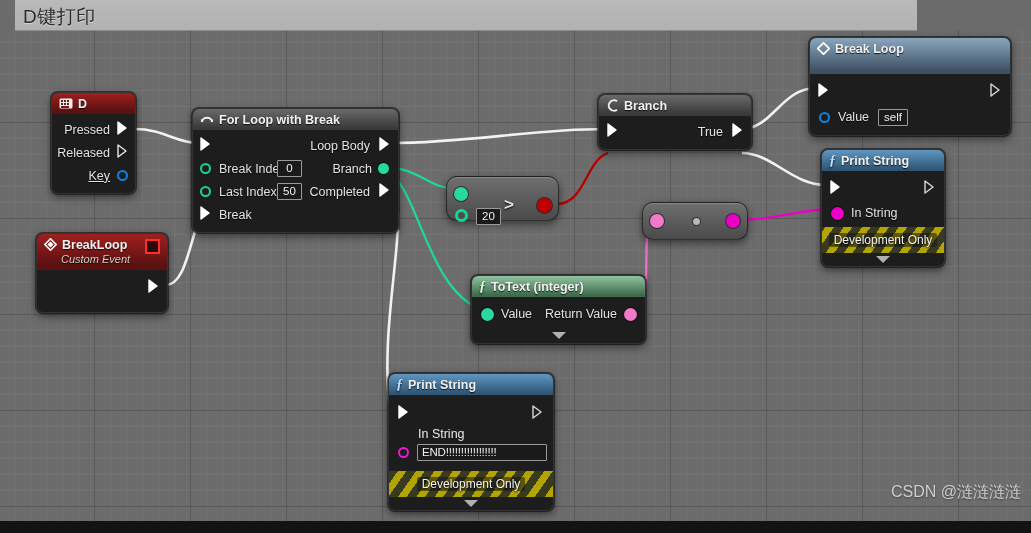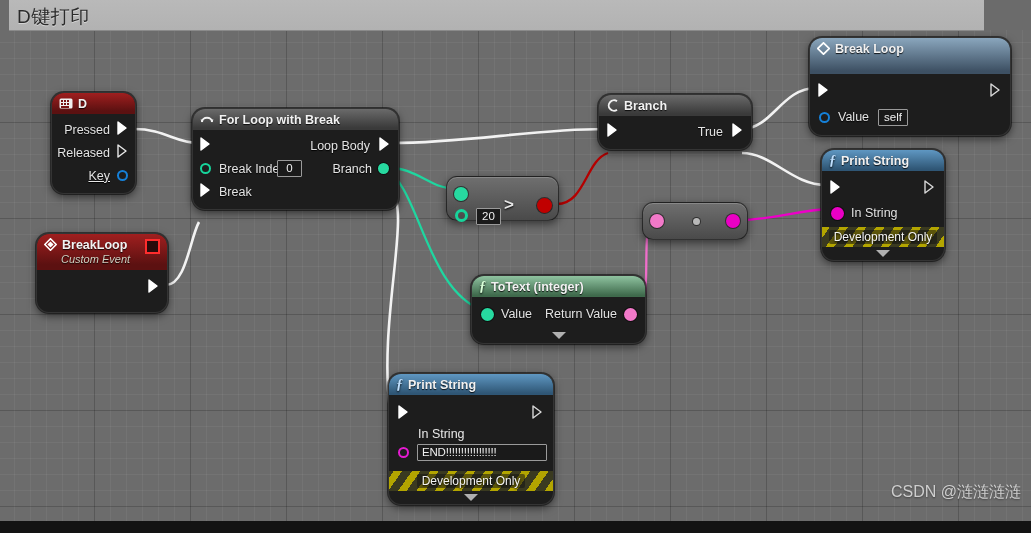--- a/index.html
+++ b/index.html
@@ -9,21 +9,21 @@
   }
   #app{
     position:relative;
     width:1031px;height:533px;
     overflow:hidden;
     background:#6b6b6b;
   }
 
   
   #titlebar{
-    position:absolute;left:9px;top:0;width:975px;height:30px;
+    position:absolute;left:15px;top:0;width:902px;height:30px;
     background:linear-gradient(#b9b9b9,#b2b2b2);
     border-bottom:1px solid #8a8a8a;
     z-index:60;
   }
   #titlebar .title{
     position:absolute;left:8px;top:4px;
     font-size:19px;color:#2b2b2b;
     text-shadow:0 1px 0 rgba(255,255,255,.45);
     letter-spacing:.5px;
   }
@@ -47,21 +47,21 @@
   }
   #bottombar{
     position:absolute;left:0;top:521px;width:1031px;height:12px;
     background:#131313;z-index:55;
   }
   #wires{position:absolute;left:0;top:0;width:1031px;height:491px;pointer-events:none;}
 
   
   .node{
     position:absolute;
-    border-radius:13px;
+    border-radius:7px;
     background:#1d1d1d;
     box-shadow:0 3px 9px rgba(0,0,0,.55), 0 0 0 1px rgba(0,0,0,.5);
     color:#e8e8e8;
     font-size:12.5px;
     overflow:hidden;
     border:1px solid rgba(255,255,255,.10);
   }
   .node .hdr{
     position:relative;
     height:21px;
@@ -119,21 +119,21 @@
     padding:0px 5px;
     min-width:13px;
     text-align:center;
     line-height:15px;
     border-radius:1px;
   }
   .valbox.wide{text-align:left;min-width:120px;padding:0 4px;letter-spacing:-0.2px;}
 
   
   .devonly{
-    position:relative;height:20px;margin-top:2px;
+    position:relative;height:26px;margin-top:2px;
     background:repeating-linear-gradient(
       -55deg,
       #b3a500 0px,#b3a500 7px,
       #3a3a20 7px,#3a3a20 15px);
     display:flex;align-items:center;justify-content:center;
   }
   .devonly span{
     font-size:12px;color:#f3f3f3;text-shadow:0 1px 2px #000;
     background:rgba(20,20,20,.55);padding:0 5px;border-radius:2px;
   }
@@ -307,20 +307,31 @@
         </div>
 
         <div class="row">
           <span class="ring" style="position:absolute;left:7px;"></span>
           <span class="lbl" style="position:absolute;left:26px;">Break Index</span>
           <span class="valbox" style="position:absolute;left:84px;">0</span>
           <span class="lbl" style="position:absolute;right:26px;">Branch</span>
           <span class="dot green" style="position:absolute;right:9px;"></span>
         </div>
 
+        <div class="row">
+          <span class="ring" style="position:absolute;left:7px;"></span>
+          <span class="lbl" style="position:absolute;left:26px;">Last Index</span>
+          <span class="valbox" style="position:absolute;left:84px;">50</span>
+          <span class="lbl" style="position:absolute;right:28px;">Completed</span>
+          <span style="position:absolute;right:8px;">
+            <svg width="11" height="14" viewBox="0 0 11 14">
+                <path d="M1,1 L9,7 L1,13 Z" fill="#ffffff" stroke="#ffffff" stroke-width="1.4" stroke-linejoin="round"></path>
+              </svg>
+          </span>
+        </div>
 
         <div class="row">
           <span style="position:absolute;left:7px;">
             <svg width="11" height="14" viewBox="0 0 11 14">
                 <path d="M1,1 L9,7 L1,13 Z" fill="#ffffff" stroke="#ffffff" stroke-width="1.4" stroke-linejoin="round"></path>
               </svg>
           </span>
           <span class="lbl" style="position:absolute;left:26px;">Break</span>
         </div>
 

